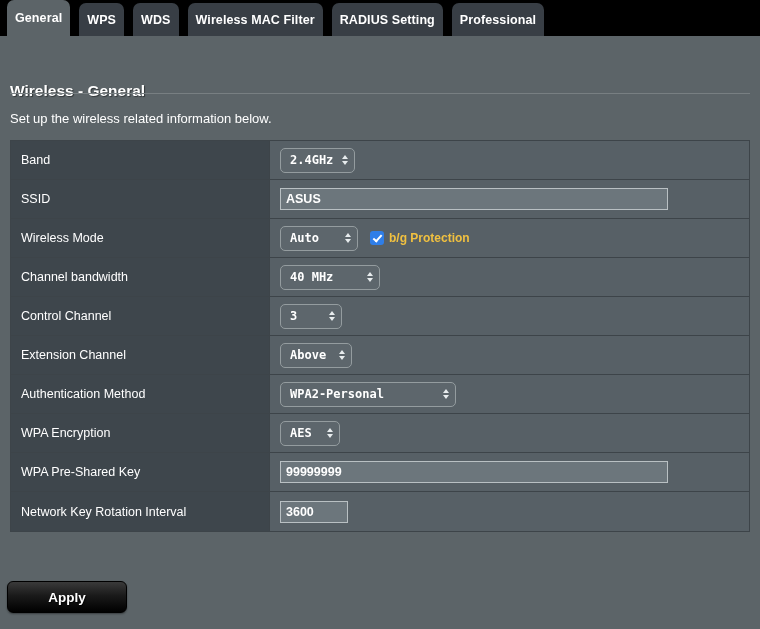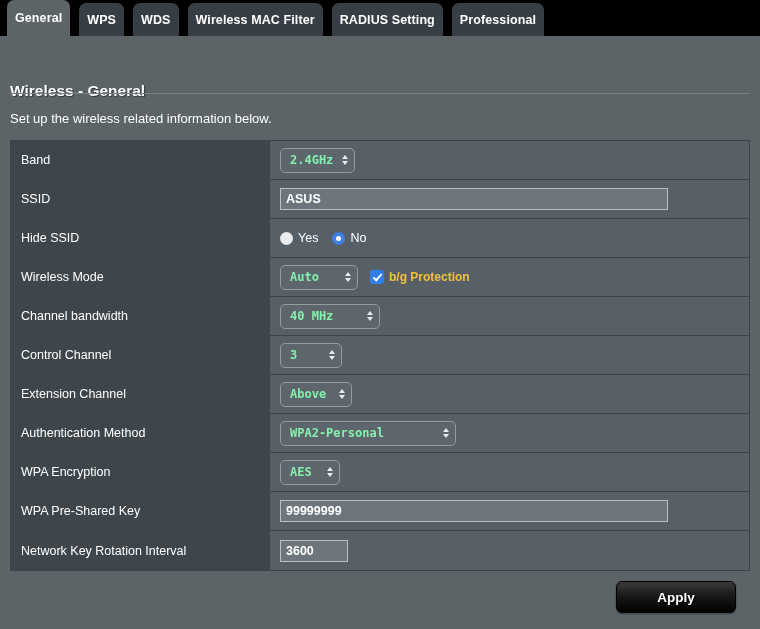--- a/index.html
+++ b/index.html
@@ -124,21 +124,21 @@
 
   
   .sel {
     position: relative;
     display: inline-flex;
     align-items: center;
     height: 25px;
     background: #5d666c;
     border: 1px solid #949c9f;
     border-radius: 5px;
-    color: #86efac;
+    color: #ffffff;
     font-family: "DejaVu Sans Mono", monospace;
     font-size: 12px;
     font-weight: bold;
     padding: 0 20px 0 9px;
     box-sizing: border-box;
     cursor: pointer;
     white-space: nowrap;
   }
   .sel .arrows {
     position: absolute;
@@ -249,21 +249,22 @@
     white-space: nowrap;
   }
 
   
   .apply-wrap {
     position: absolute;
     top: 545px;
     left: 0;
     width: 736px;
     display: flex;
-    justify-content: flex-end;
+    justify-content: flex-start;
+    padding-left: 7px;
   }
   .apply-btn {
     width: 120px;
     height: 32px;
     border-radius: 6px;
     background: linear-gradient(to bottom, #3a3a3a 0%, #1a1a1a 45%, #000000 100%);
     border: 1px solid #000000;
     color: #ffffff;
     font-size: 13.5px;
     font-weight: bold;
@@ -318,31 +319,20 @@
       </div>
     </div>
 
     <div class="row">
       <div class="cell-label">SSID</div>
       <div class="cell-value">
         <input class="txt txt-wide" type="text" value="ASUS" style="">
       </div>
     </div>
 
-    <div class="row">
-      <div class="cell-label">Hide SSID</div>
-      <div class="cell-value">
-        <div class="radio-group">
-          <span class="radio"></span>
-          <span class="radio-label">Yes</span>
-          <span class="radio on"></span>
-          <span class="radio-label">No</span>
-        </div>
-      </div>
-    </div>
 
     <div class="row">
       <div class="cell-label">Wireless Mode</div>
       <div class="cell-value">
         <div class="sel sel-mode">
           <span>Auto</span>
           <span class="arrows">
               <i class="up"></i>
               <i class="dn"></i>
             </span>

